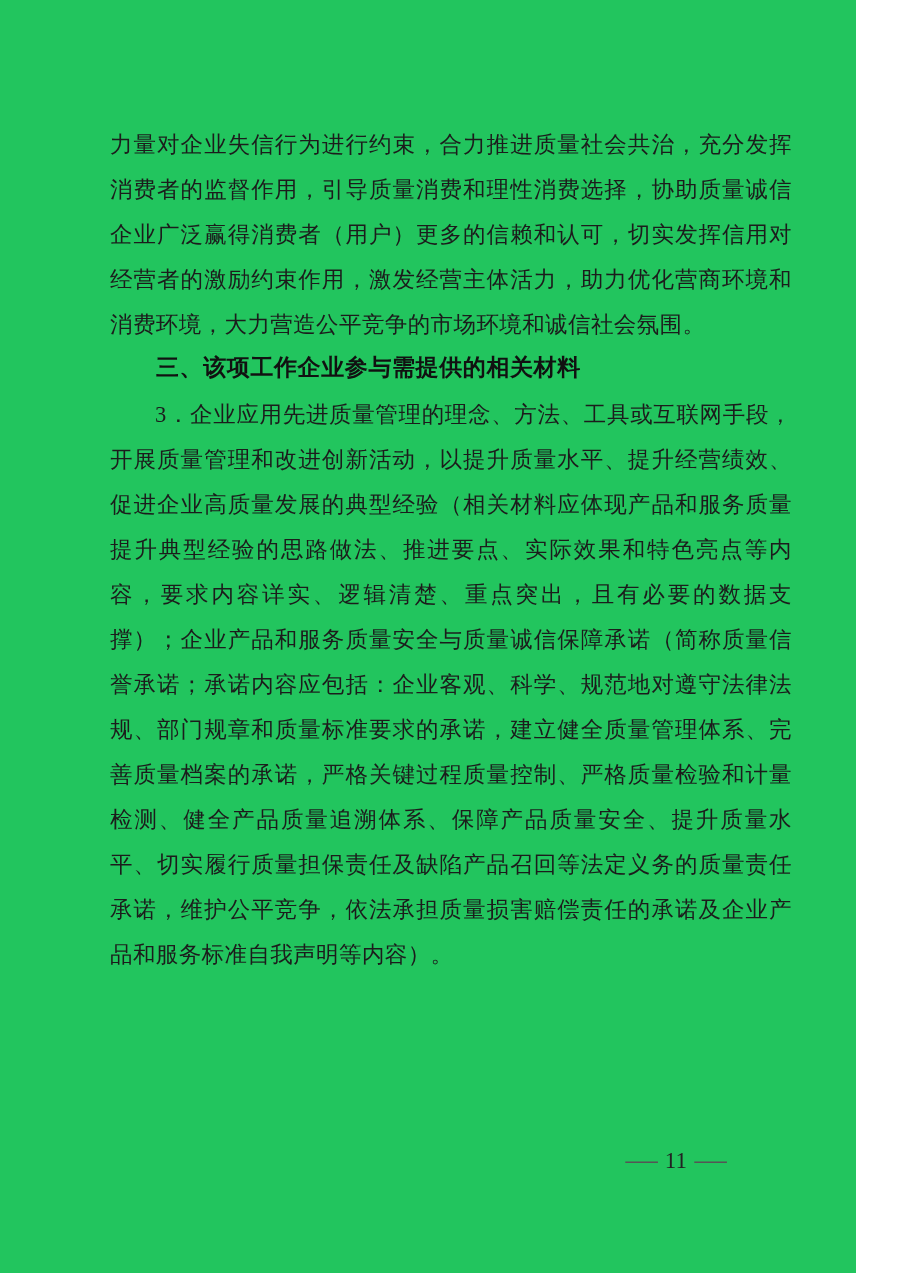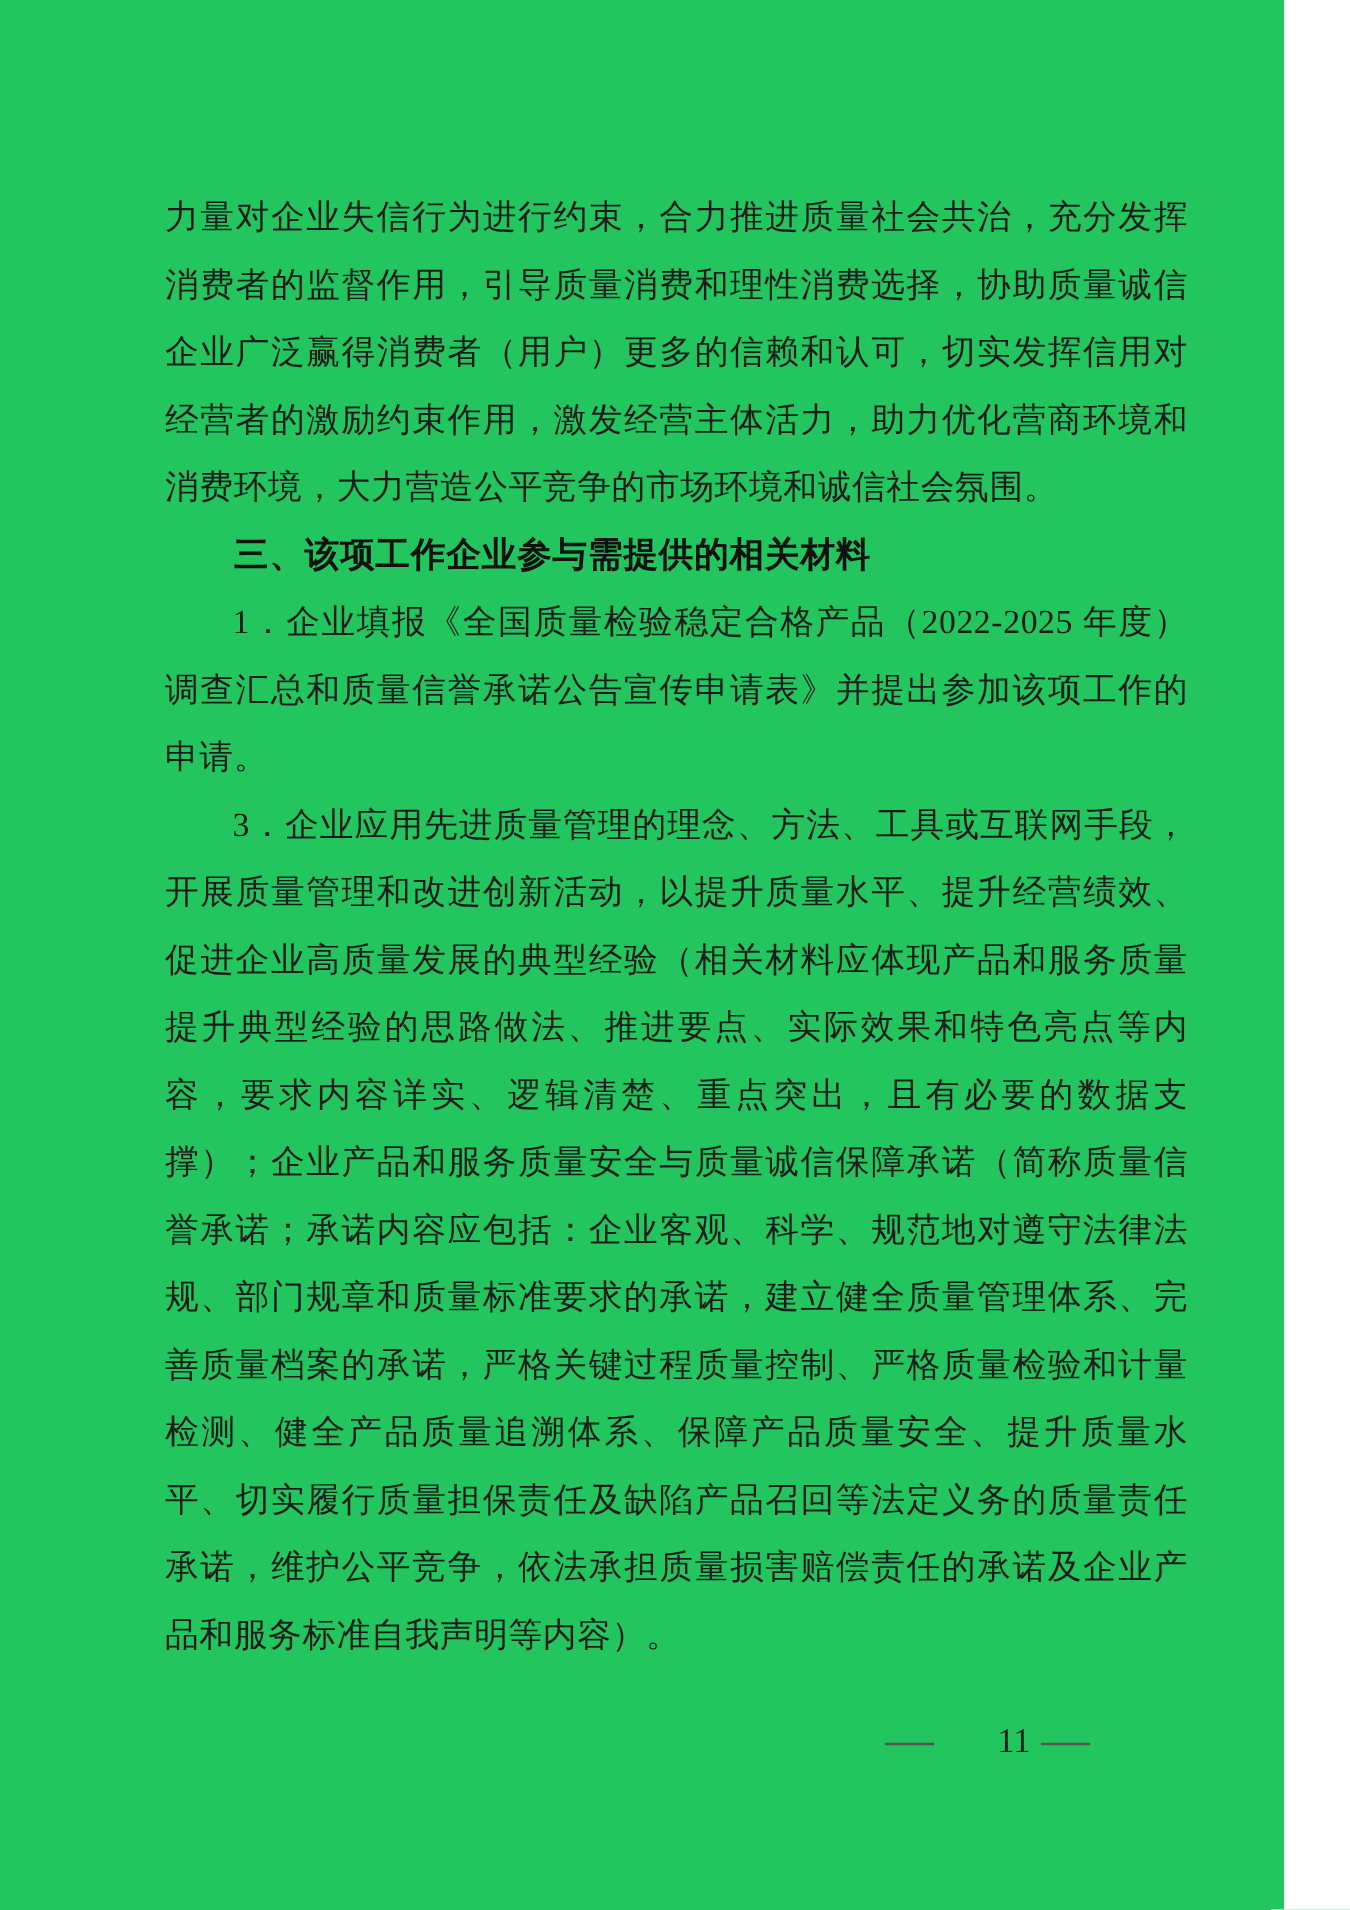--- a/index.html
+++ b/index.html
@@ -29,21 +29,21 @@
     text-align: justify;
     text-justify: inter-character;
     letter-spacing: 0.4px;
     color: #1c1c1c;
   }
   .indent-2 {
     text-indent: 2em;
   }
   .section-heading {
     margin: 0;
-    font-family: Liberation Serif, serif;
+    font-family: Liberation Mono, monospace;
     font-weight: bold;
     font-size: 23px;
     line-height: 45px;
     text-indent: 2em;
     letter-spacing: 0.6px;
     color: #111111;
   }
   .footer {
     position: absolute;
     top: 1146px;
@@ -56,34 +56,32 @@
   }
   .footer .dash {
     color: #555555;
     font-weight: bold;
     transform: scaleX(1.4);
     display: inline-block;
   }
   .footer .num {
     color: #222222;
     font-family: "Liberation Serif", "DejaVu Serif", serif;
-    margin-left: 35px;
   }
 </style>
 </head>
 <body>
 
 <div class="page">
   <div class="content">
 
     <p class="body-para">力量对企业失信行为进行约束，合力推进质量社会共治，充分发挥消费者的监督作用，引导质量消费和理性消费选择，协助质量诚信企业广泛赢得消费者（用户）更多的信赖和认可，切实发挥信用对经营者的激励约束作用，激发经营主体活力，助力优化营商环境和消费环境，大力营造公平竞争的市场环境和诚信社会氛围。</p>
 
     <p class="section-heading">三、该项工作企业参与需提供的相关材料</p>
 
-    <p class="body-para indent-2">1．企业填报《全国质量检验稳定合格产品（2022-2025 年度）调查汇总和质量信誉承诺公告宣传申请表》并提出参加该项工作的申请。</p>
 
 
     <p class="body-para indent-2">3．企业应用先进质量管理的理念、方法、工具或互联网手段，开展质量管理和改进创新活动，以提升质量水平、提升经营绩效、促进企业高质量发展的典型经验（相关材料应体现产品和服务质量提升典型经验的思路做法、推进要点、实际效果和特色亮点等内容，要求内容详实、逻辑清楚、重点突出，且有必要的数据支撑）；企业产品和服务质量安全与质量诚信保障承诺（简称质量信誉承诺；承诺内容应包括：企业客观、科学、规范地对遵守法律法规、部门规章和质量标准要求的承诺，建立健全质量管理体系、完善质量档案的承诺，严格关键过程质量控制、严格质量检验和计量检测、健全产品质量追溯体系、保障产品质量安全、提升质量水平、切实履行质量担保责任及缺陷产品召回等法定义务的质量责任承诺，维护公平竞争，依法承担质量损害赔偿责任的承诺及企业产品和服务标准自我声明等内容）。</p>
 
   </div>
 
   <div class="footer">
     <span class="dash">—</span>
     <span class="num">11</span>
     <span class="dash">—</span>

